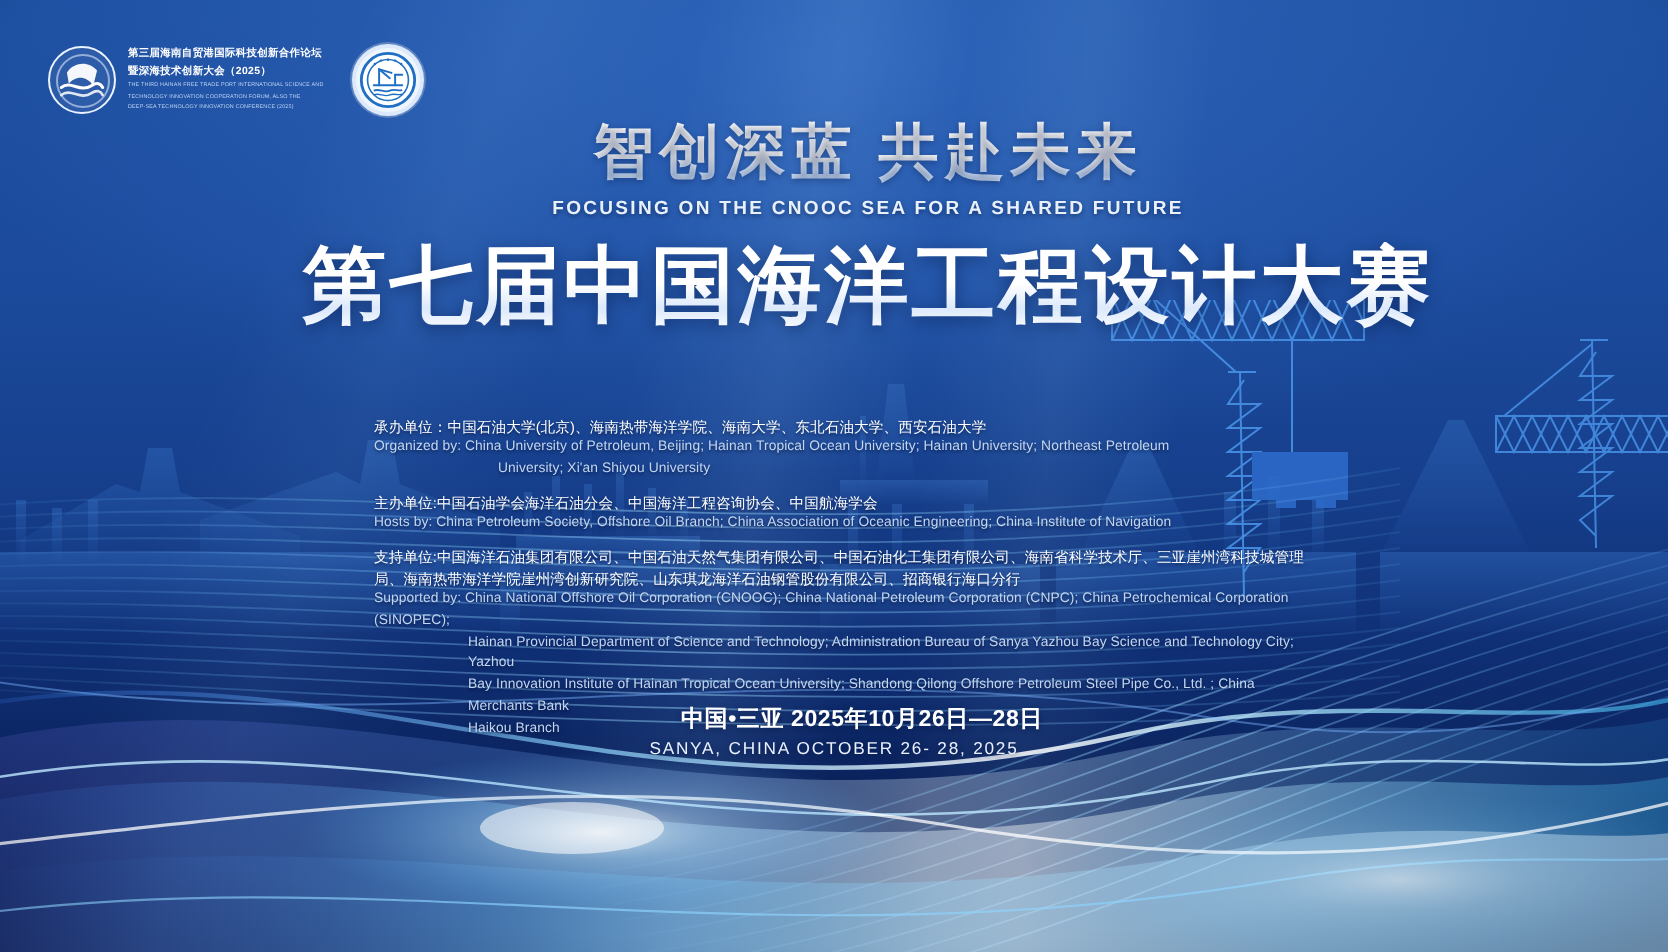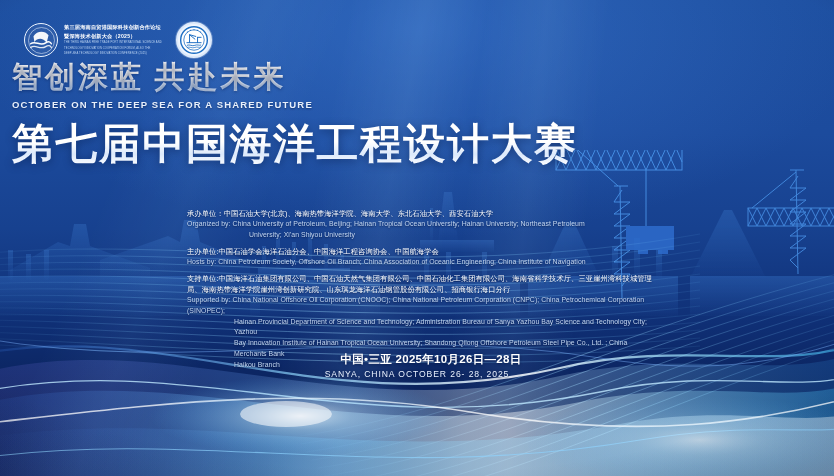--- a/index.html
+++ b/index.html
@@ -63,21 +63,21 @@
 
   .seal2{
     width:36px;height:36px;border-radius:50%;
     background:#eef5ff; border:2px solid #dce9fb;
     position:relative; flex:0 0 auto;
     box-shadow:0 0 0 1px rgba(255,255,255,.25);
   }
   .seal2 svg{position:absolute;inset:0;width:100%;height:100%;}
 
   
-  .titles{ position:absolute; left:12px; right:0; top:60px; text-align:left; }
+  .titles{ position:absolute; left:1px; right:0; top:60px; text-align:center;padding-left:33px; }
   .slogan-cn{
     font-family:"Liberation Serif", serif;
     font-weight:bold;
     font-size:30px;
     letter-spacing:3px;
     color:#ffffff;
     background:linear-gradient(180deg,#ffffff 0%,#ffffff 52%,#c9dcf6 78%,#eaf2ff 100%);
     -webkit-background-clip:text; background-clip:text;
     -webkit-text-fill-color:transparent;
     text-shadow:0 1px 3px rgba(0,20,60,.35);
@@ -352,21 +352,21 @@
           <path d="M22 15 L26 15"></path>
         </g>
         <path d="M10 24 C13 22.5, 16 25.5, 19 24 C21.5 22.8, 24 24.5, 26 23.6" stroke="#1f6fc4" stroke-width="1" fill="none"></path>
         <path d="M10 26.4 C13 24.9, 16 27.9, 19 26.4 C21.5 25.2, 24 26.9, 26 26" stroke="#1f6fc4" stroke-width="0.8" fill="none"></path>
       </svg>
     </div>
   </div>
 
   <div class="titles">
     <div class="slogan-cn">智创深蓝  共赴未来</div>
-    <div class="slogan-en">OCTOBER ON THE DEEP SEA FOR A SHARED FUTURE</div>
+    <div class="slogan-en">FOCUSING ON THE CNOOC SEA FOR A SHARED FUTURE</div>
     <div class="main-cn">第七届中国海洋工程设计大赛</div>
   </div>
 
   <div class="orgs">
 
     <div class="org-group">
       <div class="org-cn">承办单位：中国石油大学(北京)、海南热带海洋学院、海南大学、东北石油大学、西安石油大学</div>
       <div class="org-en">Organized by: China University of Petroleum, Beijing; Hainan Tropical Ocean University; Hainan University; Northeast Petroleum</div>
       <div class="org-en" style="padding-left:62px">University; Xi'an Shiyou University</div>
     </div>

